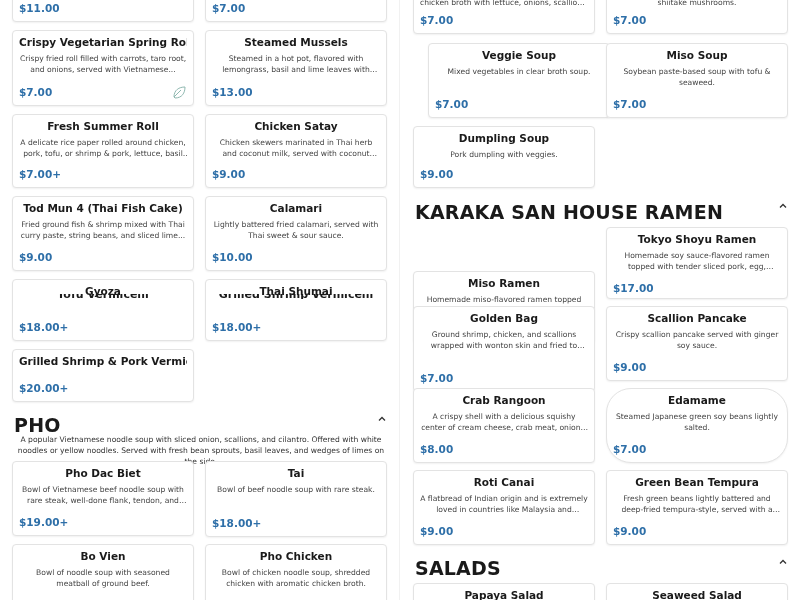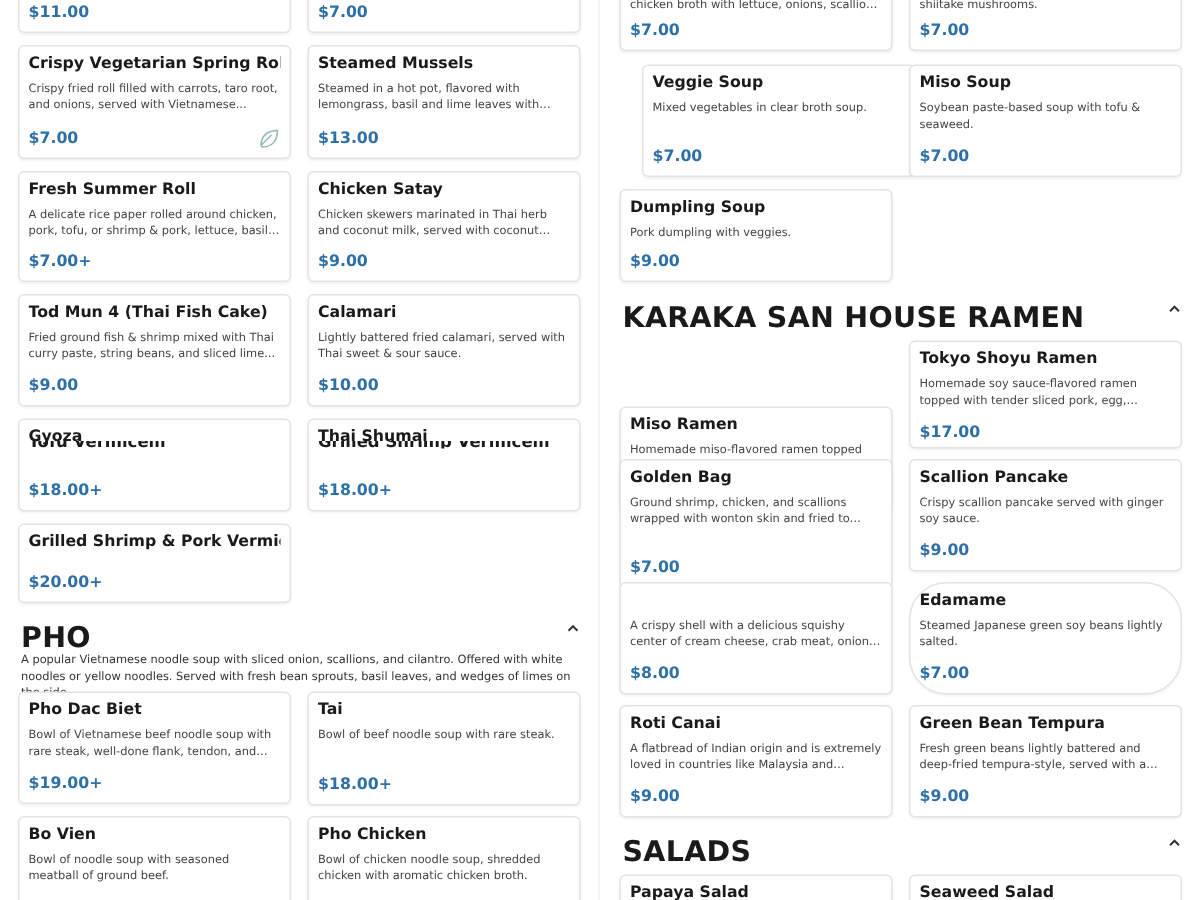--- a/index.html
+++ b/index.html
@@ -2,21 +2,21 @@
 <html><head>
   <meta charset="utf-8">
   <style>
     * { box-sizing: border-box; margin: 0; padding: 0; }
     html, body {
       width: 800px; height: 600px; overflow: hidden;
       background: #ffffff;
       font-family: "DejaVu Sans", sans-serif;
       color: #1a1a1a;
     }
-    #root { position: relative; width: 800px; height: 600px; overflow: hidden; }
+    #root { position: relative; width: 800px; height: 600px; overflow: hidden; text-align: center; }
     .col-divider {
       position: absolute; top: 0; bottom: 0; left: 399px; width: 1px;
       background: #f1f1f1;
     }
     .card {
       position: absolute;
       width: 182px;
       background: #fff;
       border: 1px solid #e3e3e3;
       border-radius: 4px;
@@ -206,20 +206,21 @@
     <div class="title">Golden Bag</div>
     <div class="desc">Ground shrimp, chicken, and scallions wrapped with wonton skin and fried to golden brown,...</div>
     <div class="price">$7.00</div>
   </div>
   <div class="card" style="left:606px; top:306px; height:75px;">
     <div class="title">Scallion Pancake</div>
     <div class="desc">Crispy scallion pancake served with ginger soy sauce.</div>
     <div class="price">$9.00</div>
   </div>
   <div class="card" style="left:413px; top:388px; height:75px;">
+    <div class="title">Crab Rangoon</div>
     <div class="desc">A crispy shell with a delicious squishy center of cream cheese, crab meat, onions, carrots, an...</div>
     <div class="price">$8.00</div>
   </div>
   <div class="card" style="left:606px; top:388px; height:75px;border-radius:25px;">
     <div class="title">Edamame</div>
     <div class="desc">Steamed Japanese green soy beans lightly salted.</div>
     <div class="price">$7.00</div>
   </div>
   <div class="card" style="left:413px; top:470px; height:75px;">
     <div class="title">Roti Canai</div>

